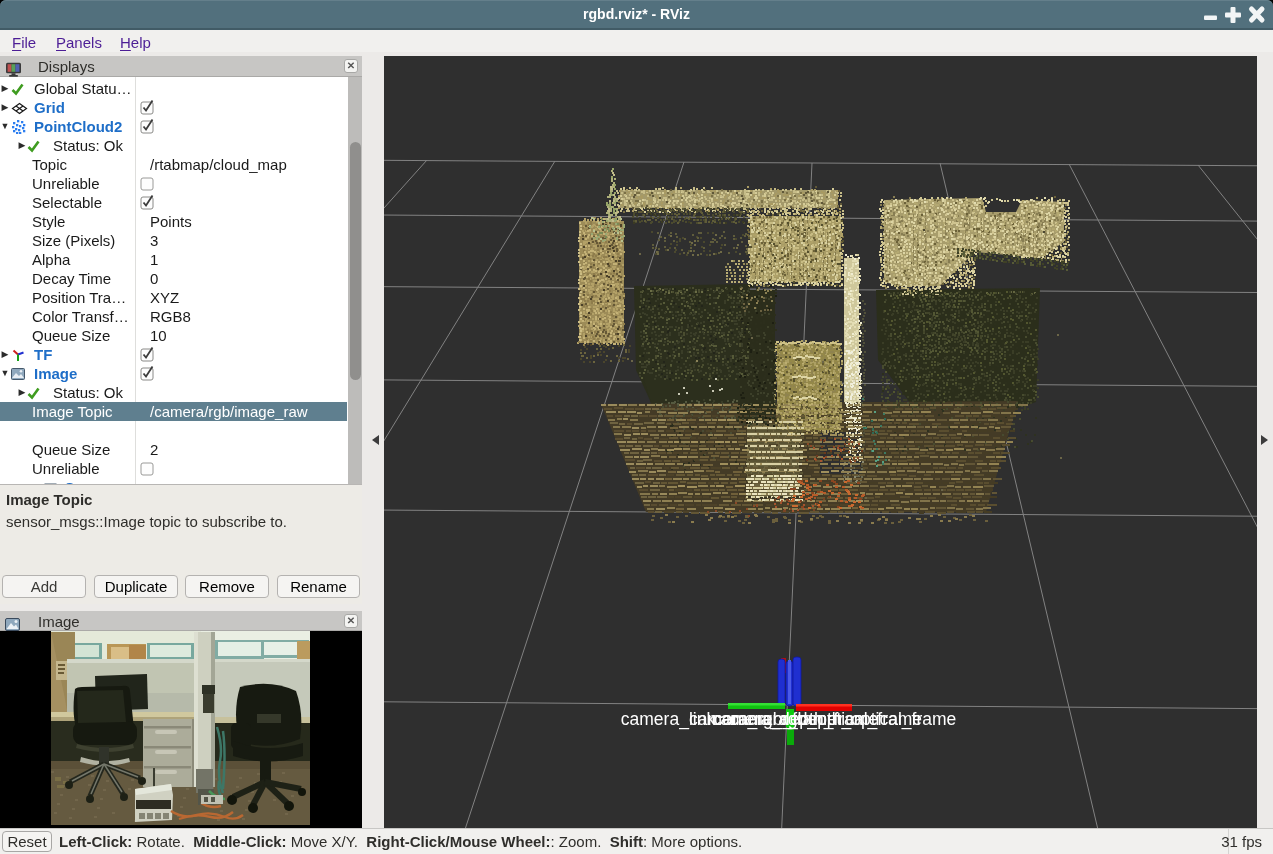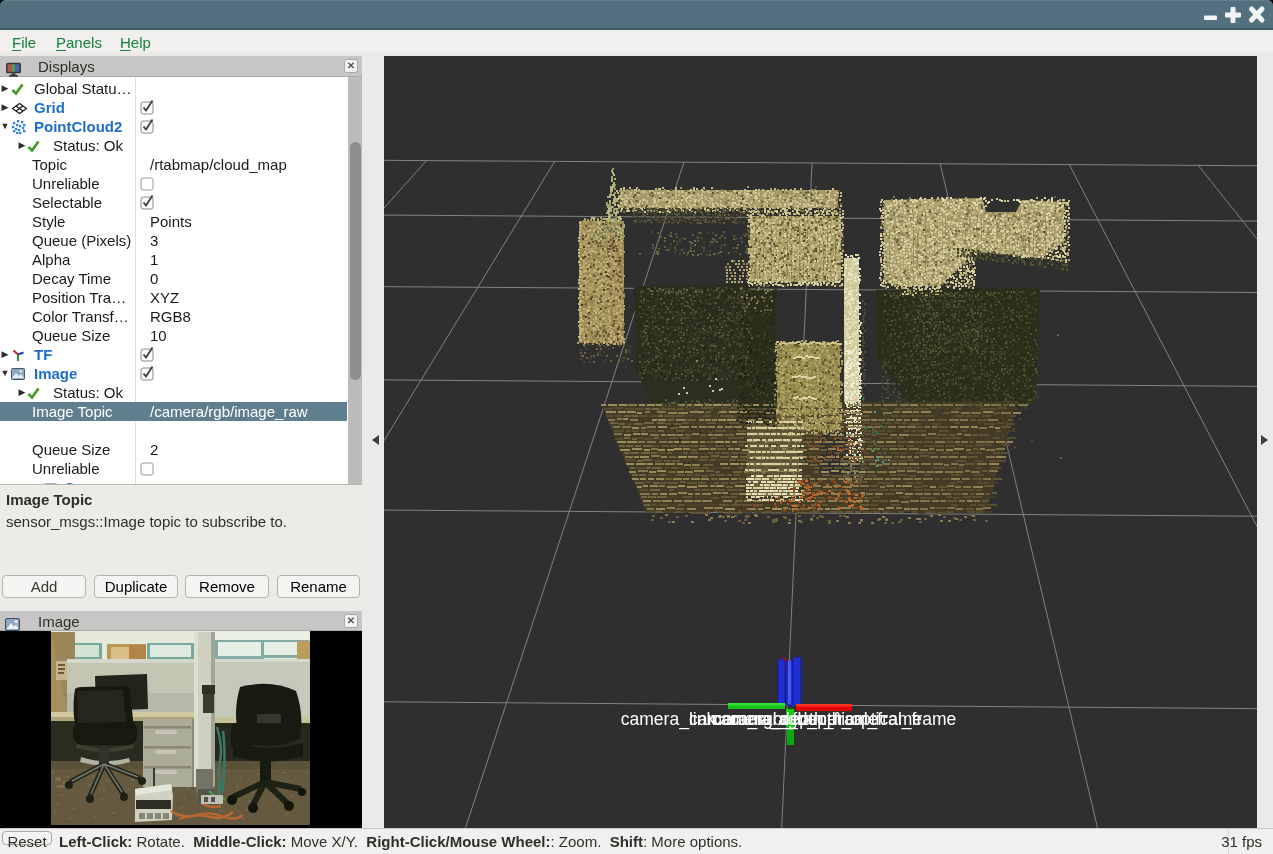--- a/index.html
+++ b/index.html
@@ -1,18 +1,18 @@
 <!DOCTYPE html>
 <html><head><meta charset="utf-8"><style>
 *{margin:0;padding:0;box-sizing:border-box}
 html,body{width:1273px;height:854px;overflow:hidden;font-family:"Liberation Sans",sans-serif;background:#eceae8}
 #titlebar{position:absolute;left:0;top:0;width:1273px;height:30px;background:#52707d;border-bottom:2px solid #415b66;border-radius:6px 6px 0 0;box-shadow:inset 0 1px 0 #647f8b;z-index:2}
 #corners div{position:absolute;width:8px;height:8px;background:#000;top:0;z-index:1}
 #titlebar .t{position:absolute;left:0;right:0;top:6px;text-align:center;color:#fff;font-weight:bold;font-size:14px}
-#menubar{position:absolute;left:0;top:30px;width:1273px;height:22px;background:#f1f0ee;color:#15803d;font-size:15px}
+#menubar{position:absolute;left:0;top:30px;width:1273px;height:22px;background:#f1f0ee;color:#4c1d95;font-size:15px}
 #menubar span{position:absolute;top:4px}
 #menubar u{text-decoration:underline;text-underline-offset:2px}
 #leftcol{position:absolute;left:0;top:56px;width:362px;height:772px;background:#eceae8}
 #dheader{position:absolute;left:0;top:0;width:362px;height:21px;background:#c7c6c4;border-bottom:1px solid #aaa9a7}
 .phead{color:#2f2e2b;font-size:15px}
 .phead .ttl{position:absolute;left:38px;top:2px}
 .closebox{position:absolute;right:4px;top:3px;width:14px;height:14px;background:#f4f4f2;border:1px solid #a8a8a6;border-radius:3px;color:#555;font-size:10px;line-height:12px;text-align:center;font-weight:bold}
 #tree{position:absolute;left:0;top:21px;width:362px;height:407px;background:#fff;overflow:hidden}
 #tree .colsep{position:absolute;left:135px;top:0;width:1px;height:407px;background:#dededc}
 .trow{position:absolute;left:0;width:347px;height:19px;font-size:15px;color:#1a1a1a}
@@ -31,31 +31,32 @@
 #desc b{position:absolute;left:6px;top:6px;font-size:15px}
 #desc .d{position:absolute;left:6px;top:28px;font-size:15px}
 #btnrow{position:absolute;left:0;top:519px;width:362px;height:29px;background:#edebe6}
 .btn{position:absolute;top:0;height:23px;background:#f5f4f2;border:1px solid #b4b2b0;border-radius:4px;font-size:15px;text-align:center;color:#3a3936;padding-top:2px}
 .btn.dis{color:#000000}
 #imgpanel{position:absolute;left:0;top:555px;width:362px;height:217px}
 #iheader{position:absolute;left:0;top:0;width:362px;height:20px;background:#c7c6c4;border-bottom:1px solid #aaa9a7}
 #camview{position:absolute;left:0;top:20px;width:362px;height:197px;background:#000}
 #view3d{position:absolute;left:384px;top:56px;width:873px;height:772px;background:#2f2f2f}
 #statusbar{position:absolute;left:0;top:828px;width:1273px;height:26px;background:#f1f0ee;border-top:1px solid #c8c7c5;font-size:15px;color:#2f2e2b}
-#statusbar .rst{position:absolute;left:2px;top:2px;width:50px;height:14px;background:#f5f4f2;border:1px solid #a8a7a5;border-radius:4px;text-align:center;padding-top:1px}
+#statusbar .rst{position:absolute;left:2px;top:2px;width:50px;height:21px;background:#f5f4f2;border:1px solid #a8a7a5;border-radius:4px;text-align:center;padding-top:1px}
 #statusbar .help{position:absolute;left:59px;top:4px}
 #statusbar .fps{position:absolute;right:11px;top:4px}
 #statusbar .fsep{position:absolute;right:44px;top:0;width:1px;height:26px;background:#d4d3d1}
 .arrow{position:absolute;width:0;height:0}
 </style></head><body>
 <div id="corners">
     <div style="left:0"></div>
     <div style="right:0"></div>
   </div>
 <div id="titlebar">
+    <div class="t">rgbd.rviz* - RViz</div>
     <svg style="position:absolute;right:0;top:0" width="80" height="30" viewBox="0 0 80 30">
       <g fill="#f2f5f6">
         <rect x="11" y="15.5" width="13" height="4.5" rx="1"></rect>
         <rect x="37.5" y="7" width="5" height="16" rx="1"></rect>
         <rect x="32" y="12.5" width="16" height="5" rx="1"></rect>
       </g>
       <g stroke="#f2f5f6" stroke-width="5" stroke-linecap="round">
         <line x1="58.5" y1="9" x2="69" y2="20"></line>
         <line x1="69" y1="9" x2="58.5" y2="20"></line>
       </g>
@@ -150,21 +151,21 @@
         <span class="tv">Points</span>
       </div>
       <div class="trow" style="top:116px">
         <span class="tk" style="left:32px">Selectable</span>
         <span class="cb"><svg width="15" height="16" viewBox="0 0 15 16">
             <rect x="1" y="3" width="12" height="12" rx="2" fill="#fdfdfd" stroke="#8a8a88"></rect>
             <path d="M3.5 8.5 L6 11.5 L12.5 1.5" stroke="#3c3c3c" stroke-width="1.8" fill="none"></path>
           </svg></span>
       </div>
       <div class="trow" style="top:154px">
-        <span class="tk" style="left:32px">Queue (Pixels)</span>
+        <span class="tk" style="left:32px">Size (Pixels)</span>
         <span class="tv">3</span>
       </div>
       <div class="trow" style="top:173px">
         <span class="tk" style="left:32px">Alpha</span>
         <span class="tv">1</span>
       </div>
       <div class="trow" style="top:192px">
         <span class="tk" style="left:32px">Decay Time</span>
         <span class="tv">0</span>
       </div>

